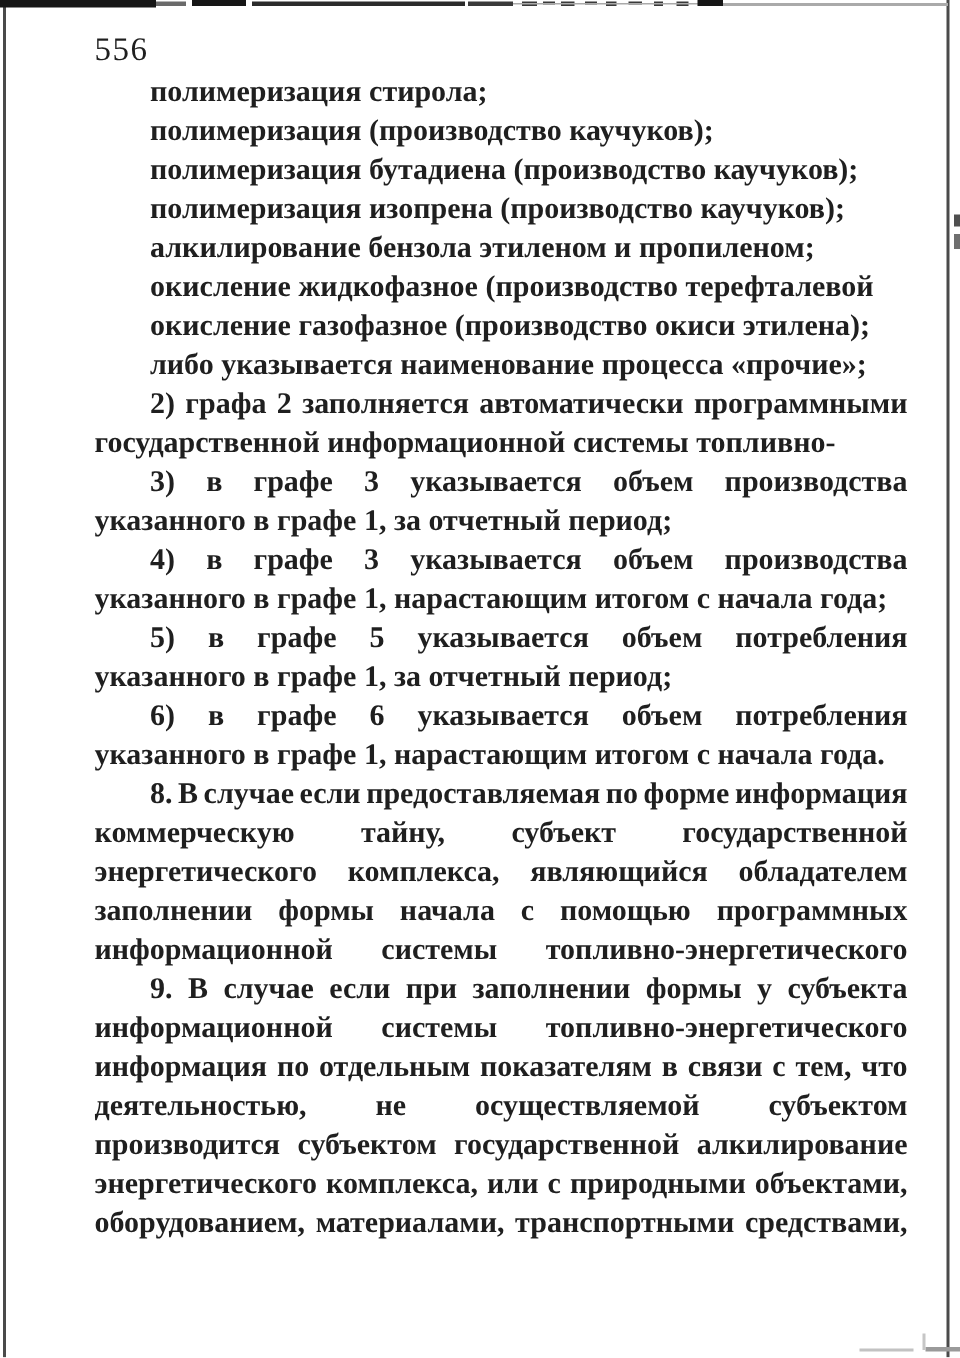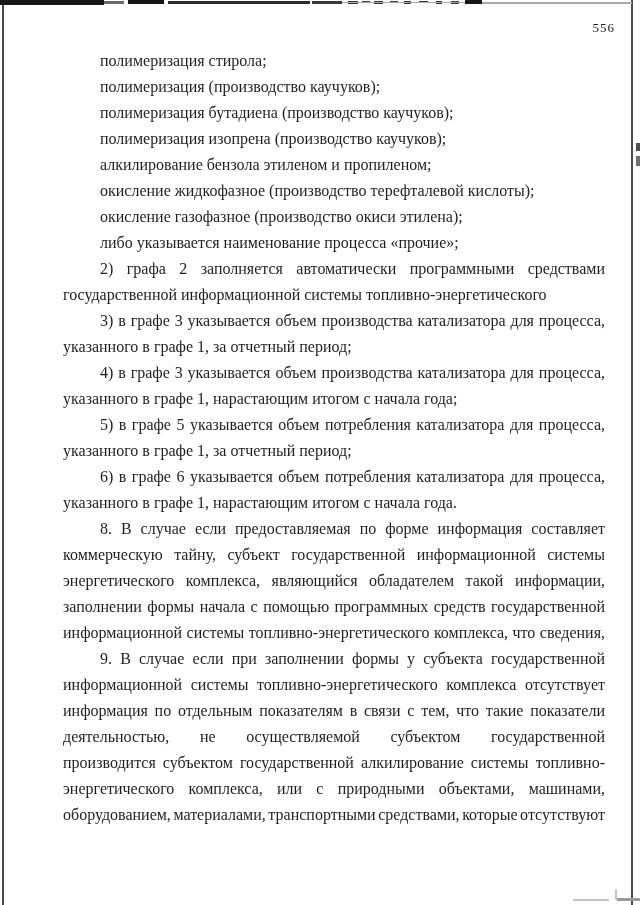--- a/index.html
+++ b/index.html
@@ -41,26 +41,27 @@
   
   .rm1{left:636px;top:143px;width:4px;height:8px;background:#4f4f4f;}
   .rm2{left:636px;top:156px;width:4px;height:10px;background:#6f6f6f;}
   
   .bm1{left:573px;top:899px;width:36px;height:2px;background:#c2c2c2;}
   .bm2{left:617px;top:898px;width:23px;height:3px;background:#9a9a9a;}
   .bm3{left:615px;top:889px;width:2px;height:11px;background:#c6c6c6;}
   
   .page-number{
     position:absolute;left:63px;top:20px;width:552px;
-    text-align:right;font-size:13px;letter-spacing:1px;
+    text-align:left;font-size:22px;letter-spacing:1px;
   }
   .body-text{position:absolute;left:63px;top:48px;width:542px;}
   .line{
-    font-size:16px;line-height:26px;height:26px;overflow:hidden;
+    font-size:20px;line-height:26px;height:26px;overflow:hidden;
     white-space:normal;
+    font-weight:bold;
   }
   .line.indent{text-indent:37px;}
   .line.justify{text-align:justify;text-align-last:justify;word-spacing:-2px;}
 </style>
 </head>
 <body>
 
 <div class="stage">
 
   <div class="b-left"></div>

